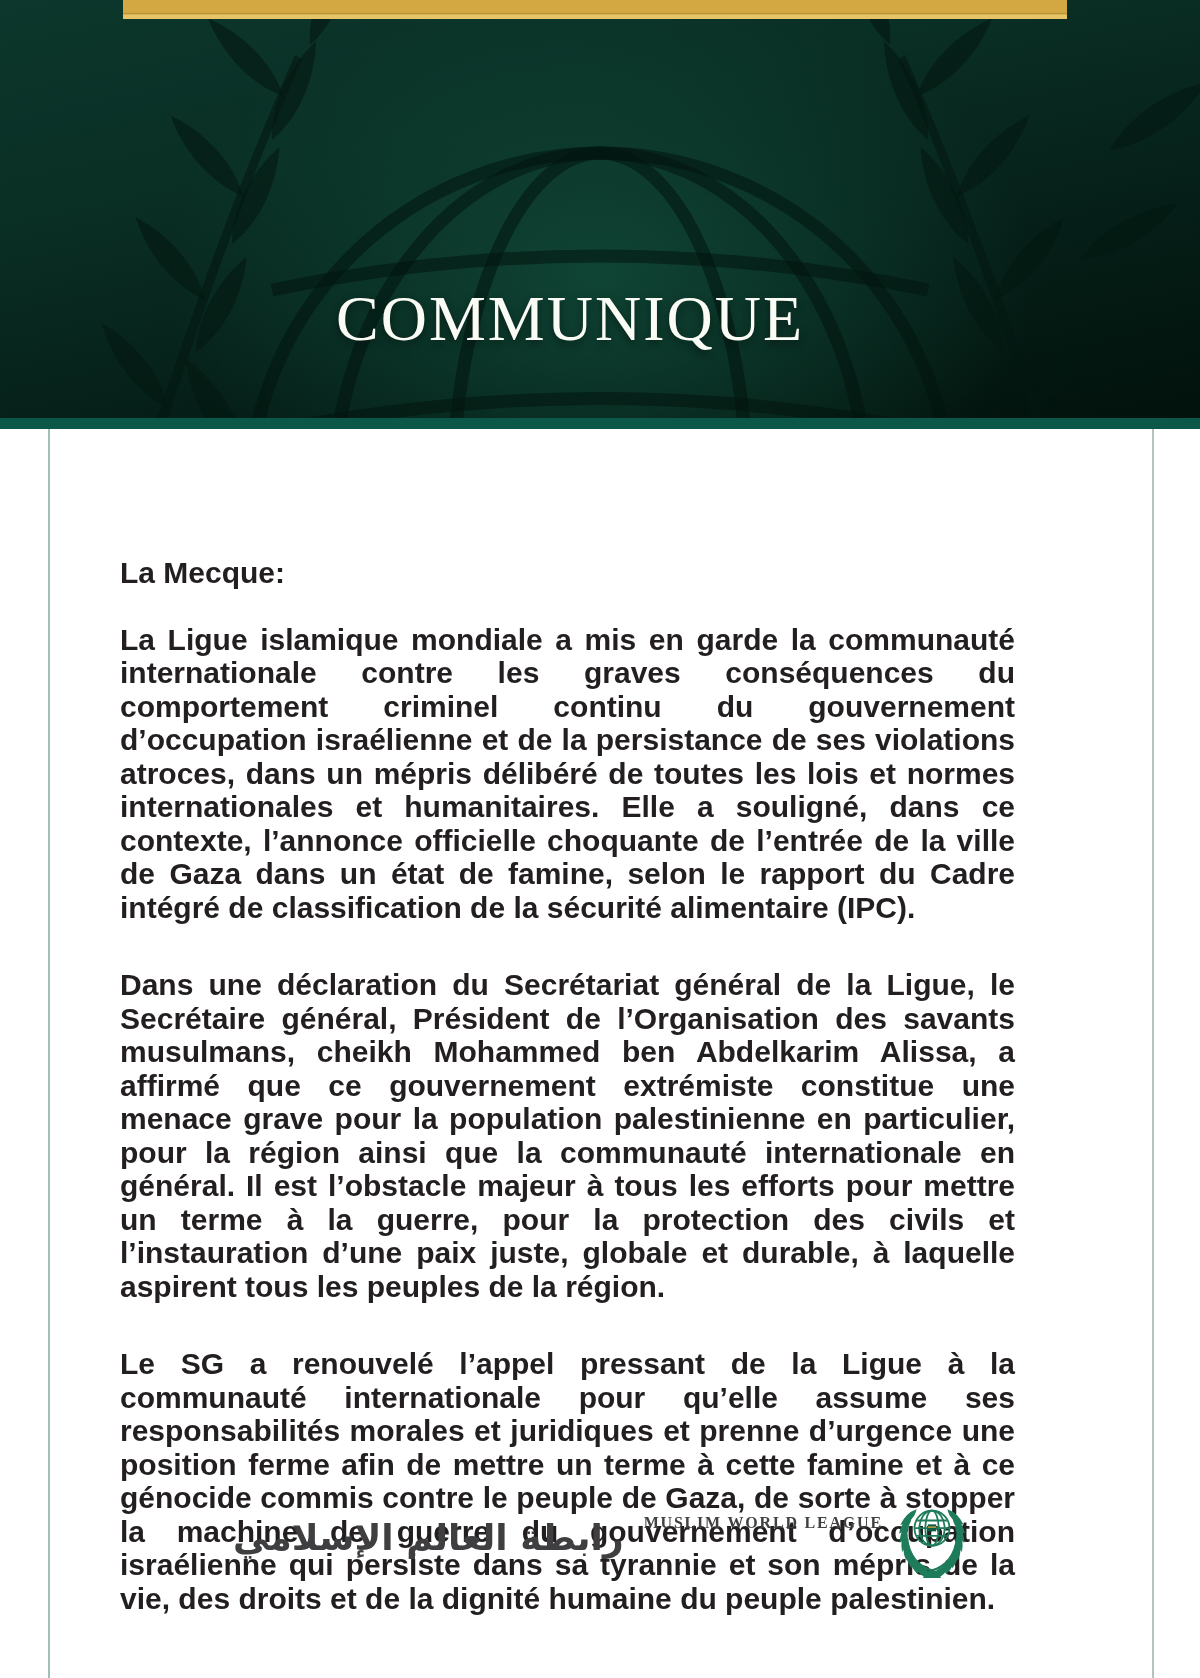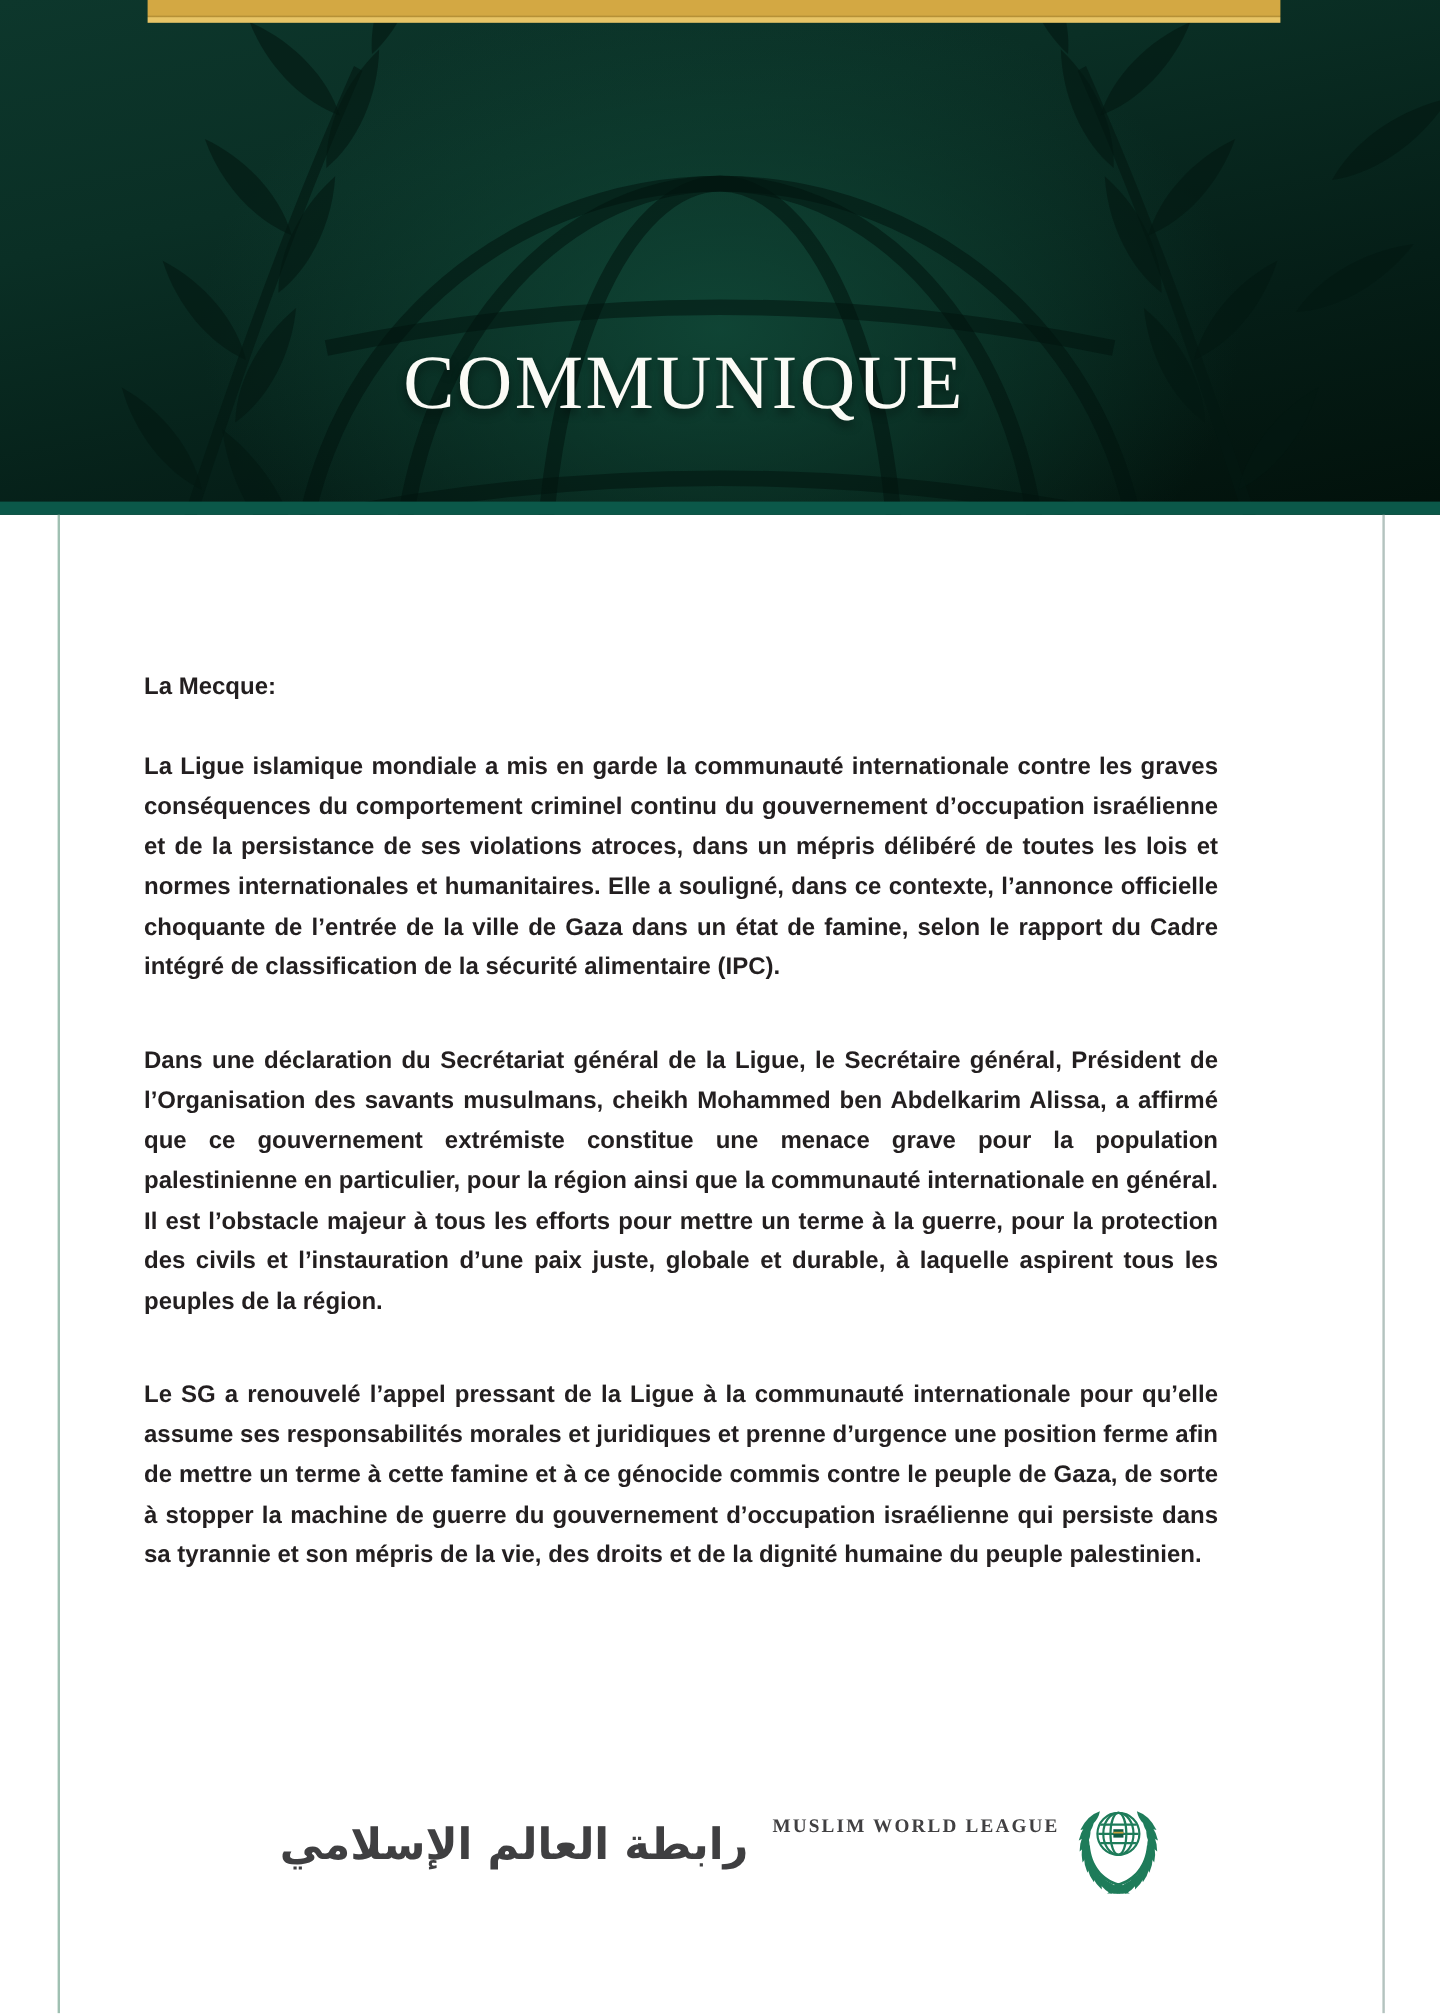--- a/index.html
+++ b/index.html
@@ -37,21 +37,21 @@
 
   
   .rule { position:absolute; top:429px; bottom:0; width:2px; height:1249px; }
   .rule-left  { left:48px;  background:#9fc0b2; }
   .rule-right { left:1152px; background:#b4c3bf; }
 
   
   .doc-text {
     position:absolute; left:120px; top:556px; width:895px;
     color:#231f20;
-    font-size:20px; line-height:33.5px; font-weight:700;
+    font-size:30px; line-height:33.5px; font-weight:700;
     text-align:justify;
   }
   .doc-text .location { text-align:left; margin:0 0 33px 0; }
   .doc-text p.para { margin:0 0 44px 0; }
   .doc-text p.para:last-child { margin-bottom:0; }
 
   
   .logo-row {
     position:absolute; left:0; top:1498px; width:1200px;
     display:flex; justify-content:center; align-items:center; gap:14px;

